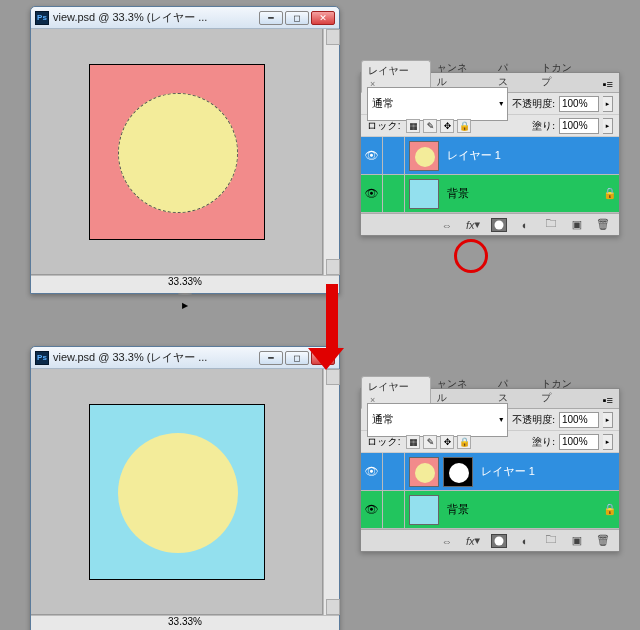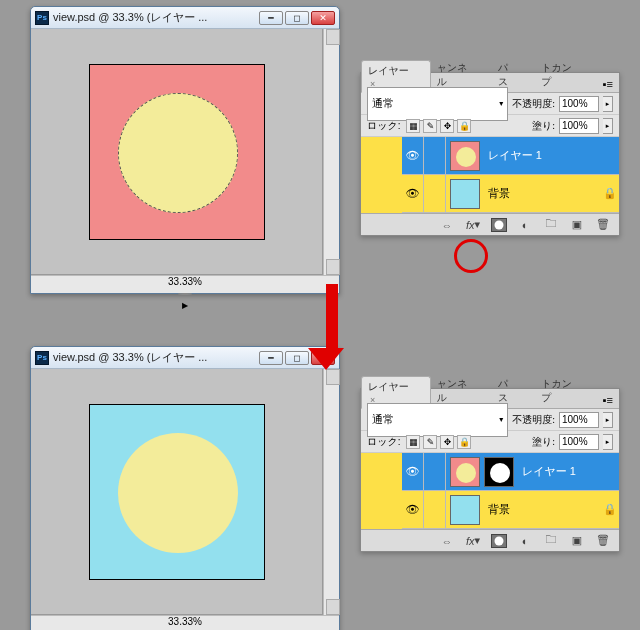--- a/index.html
+++ b/index.html
@@ -50,21 +50,21 @@
   .panel-row { display:flex; align-items:center; height:22px; padding:0 6px; gap:4px; border-bottom:1px solid #ccc; }
   .blend-select { flex:1; height:34px; border:1px solid #999; background:#fff; font-size:11px; padding:0 4px; display:flex; align-items:center; justify-content:space-between; }
   .opacity-label { font-size:10px;font-family:Liberation Serif, serif; }
   .pct-box { width:40px; height:16px; border:1px solid #999; background:#fff; font-size:10px; display:flex; align-items:center; padding:0 2px; }
   .pct-arrow { width:10px; height:16px; border:1px solid #999; border-left:none; background:#eee; display:flex; align-items:center; justify-content:center; font-size:7px; }
 
   .lock-row { display:flex; align-items:center; height:22px; padding:0 6px; gap:4px; border-bottom:1px solid #ccc; font-size:10px; }
   .lock-icons { display:flex; gap:3px; margin-left:2px; }
   .mini-icon { width:14px; height:14px; border:1px solid #aaa; background:#eee; display:flex; align-items:center; justify-content:center; font-size:9px; cursor:pointer; }
 
-  .layer-list { background:#fde047;padding-left:41px; }
+  .layer-list { background:#22c55e; }
   .layer-row { display:flex; align-items:center; height:38px; border-bottom:1px solid #bbb; }
   .layer-row.selected { background:#2f8fe0; color:#fff; }
   .vis-col { width:22px; height:100%; border-right:1px solid #bbb; display:flex; align-items:center; justify-content:center; font-size:13px; cursor:pointer; }
   .link-col { width:22px; height:100%; border-right:1px solid #bbb; }
   .thumb { width:30px; height:30px; border:1px solid #666; margin:0 4px; background:#fff; position:relative; overflow:hidden; }
   .thumb .t-bg-red{position:absolute;inset:0;background:#f28b8b;}
   .thumb .t-bg-cyan{position:absolute;inset:0;background:#93e0ee;}
   .thumb .t-circ{position:absolute;width:20px;height:20px;top:5px;left:5px;border-radius:50%;background:#f3ec9a;}
   .mask-thumb { width:30px; height:30px; border:1px solid #666; margin-right:4px; background:#000; position:relative; }
   .mask-thumb::after{content:"";position:absolute;width:20px;height:20px;top:5px;left:5px;border-radius:50%;background:#fff;}

